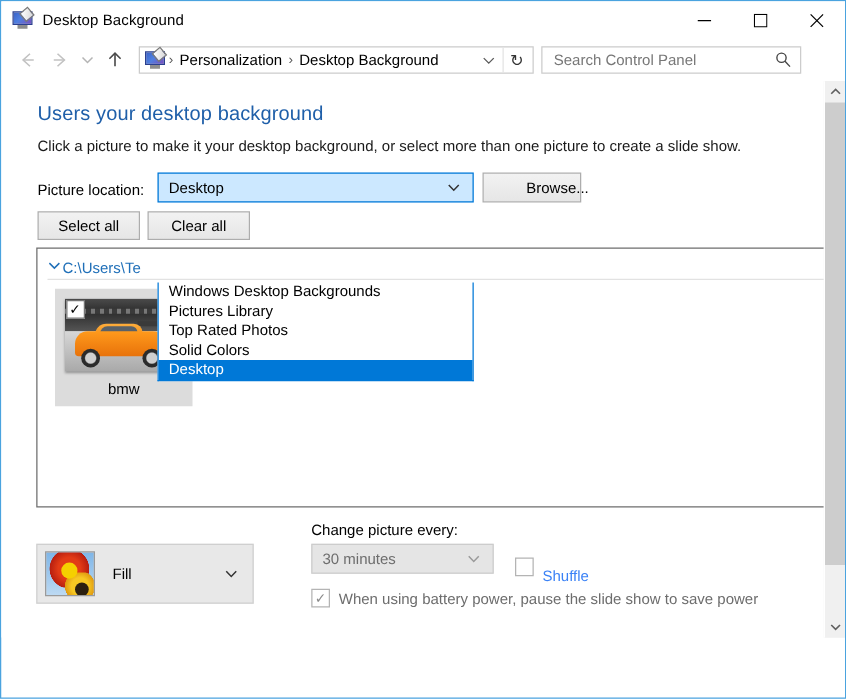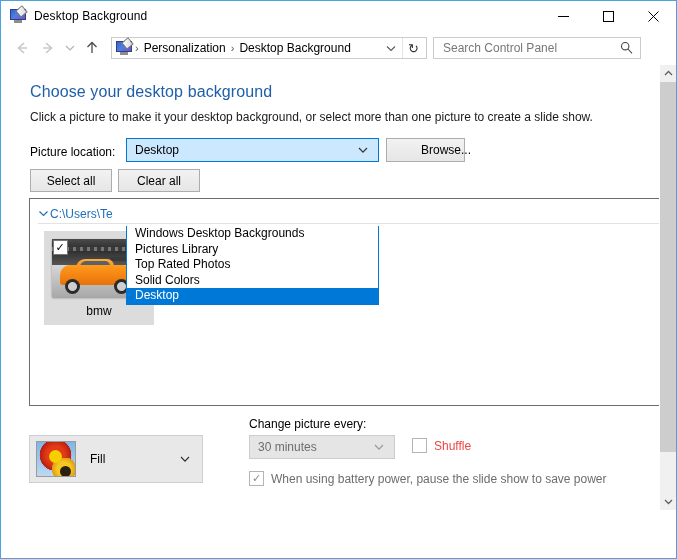--- a/index.html
+++ b/index.html
@@ -328,21 +328,21 @@
 
   #shuffle-row {
     position: absolute; left: 411px; top: 373px;
     display: flex; align-items: center;
   }
   .cbox {
     width: 15px; height: 15px; border: 1px solid #b4b4b4; background: #fff;
     display: flex; align-items: center; justify-content: center;
     font-size: 11px; color: #8a8a8a; flex: none;
   }
-  #shuffle-label { margin-left: 7px; font-size: 12px; color: #ef4444; }
+  #shuffle-label { margin-left: 7px; font-size: 12px; color: #3b82f6; margin-top: 16px; }
 
   #battery-row {
     position: absolute; left: 248px; top: 406px;
     display: flex; align-items: center;
   }
   #battery-label { margin-left: 7px; font-size: 12px; color: #6d6d6d; }
 
   
   #footer {
     position: absolute; left: 0; bottom: 0;
@@ -470,21 +470,21 @@
         <svg width="13" height="13" viewBox="0 0 13 13">
             <circle cx="5.2" cy="5.2" r="3.7" fill="none" stroke="#444" stroke-width="1.1"></circle>
             <line x1="8" y1="8" x2="12" y2="12.3" stroke="#444" stroke-width="1.1"></line>
           </svg>
       </span>
     </div>
   </div>
 
   <div id="content">
 
-    <h1 id="page-title">Choose your desktop background</h1>
+    <h1 id="page-title">Users your desktop background</h1>
     <div id="page-desc">Click a picture to make it your desktop background, or select more than one picture to create a slide show.</div>
 
     <div id="picloc-label">Picture location:</div>
     <div id="picloc-combo">
       <span class="val">Desktop</span>
       <span class="chev">
         <svg width="12" height="12" viewBox="0 0 12 12">
             <path d="M2 4 L6 8.2 L10 4" fill="none" stroke="#333" stroke-width="1.2"></path>
           </svg>
       </span>

